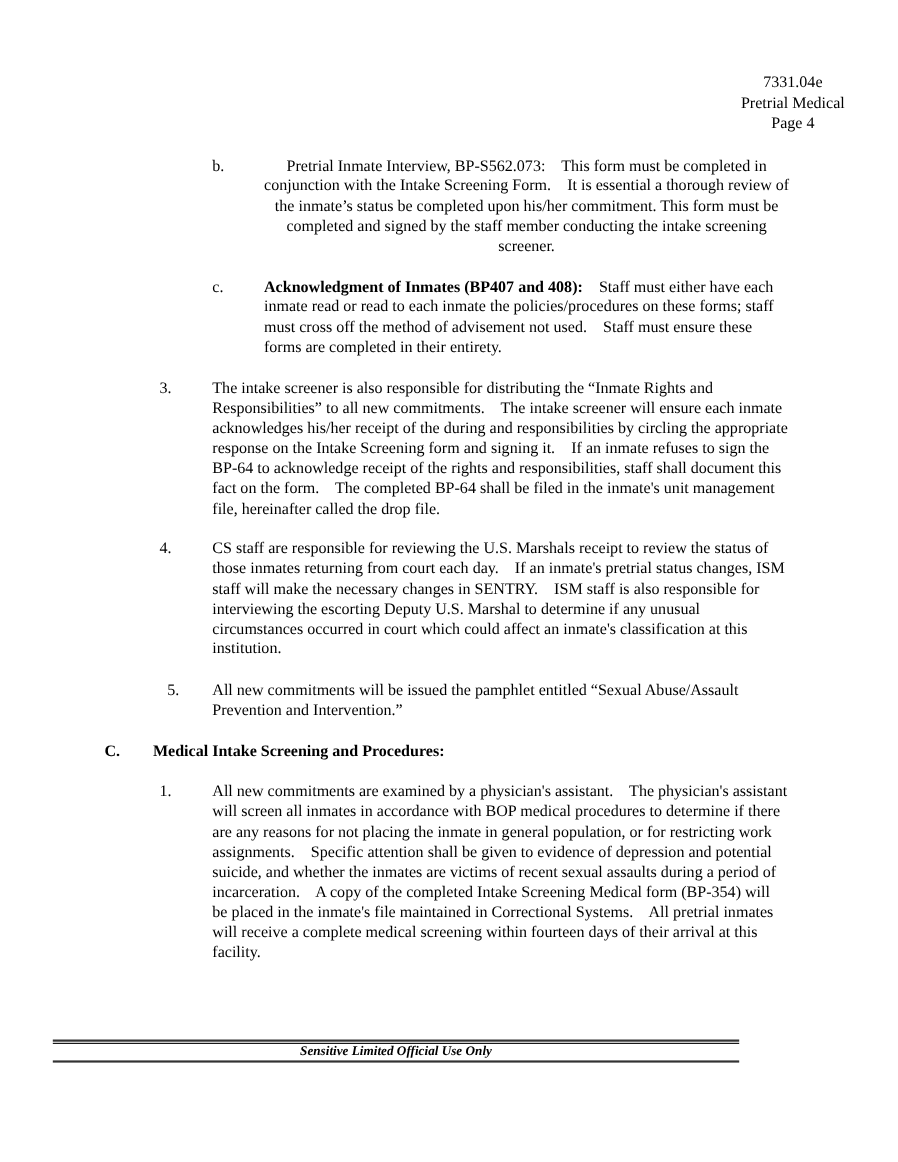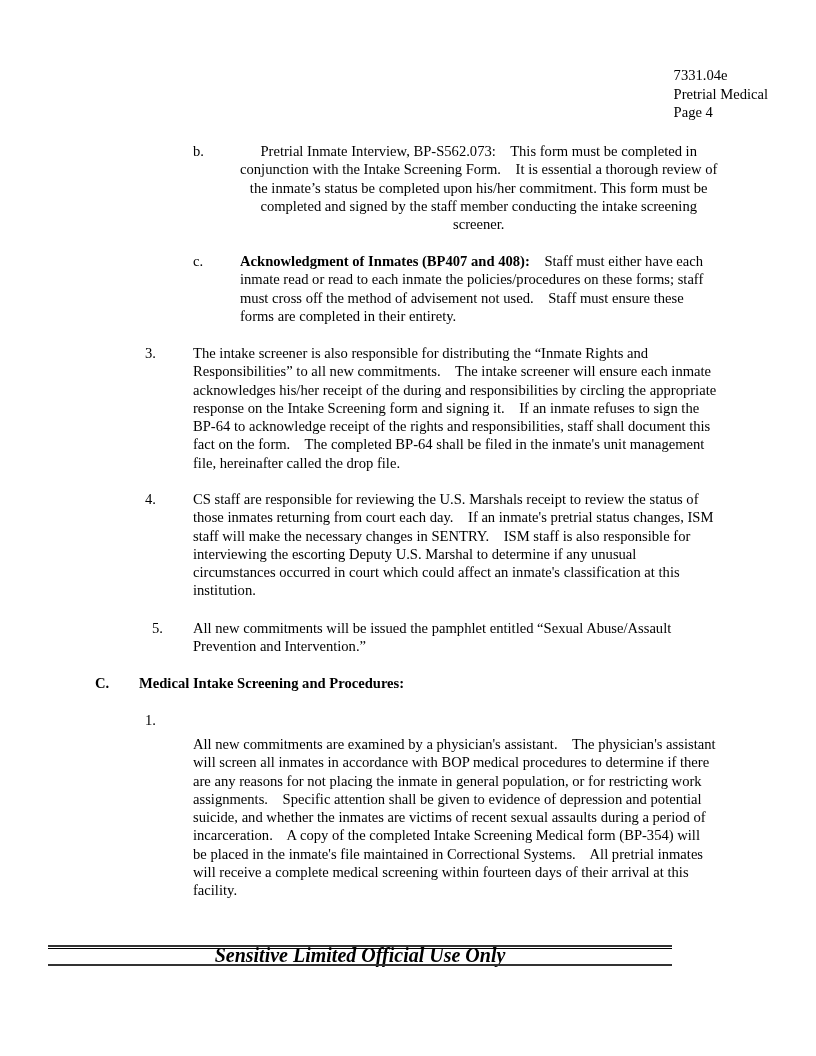--- a/index.html
+++ b/index.html
@@ -1,33 +1,33 @@
 <!DOCTYPE html>
 <html><head>
 <meta charset="utf-8">
 <style>
   html, body { margin: 0; padding: 0; background: #ffffff; }
   body {
     width: 816px; height: 1056px; position: relative; overflow: hidden;
     font-family: "Liberation Serif", "DejaVu Serif", serif;
     font-size: 14.6px; line-height: 18.3px; color: #000;
   }
-  .hdr { position: absolute; right: 48px; top: 66px; text-align: left; line-height: 18.5px; }
+  .hdr { position: absolute; right: 48px; top: 66px; text-align: center; line-height: 18.5px; }
   .hdr div { white-space: nowrap; }
   .item { position: absolute; }
   .lbl { position: absolute; top: 0; white-space: nowrap; }
   .txt { position: absolute; top: 0; }
   .txt p { margin: 0; white-space: nowrap; }
   .bold { font-weight: bold; }
   .footer-top1 { position: absolute; left: 48px; width: 624px; top: 945px; height: 2px; background: #333; }
   .footer-top2 { position: absolute; left: 48px; width: 624px; top: 948px; height: 1px; background: #000; }
   .footer-bot { position: absolute; left: 48px; width: 624px; top: 964px; height: 2px; background: #333; }
   .footer-text {
     position: absolute; left: 48px; width: 624px; top: 946px; text-align: center;
-    font-weight: bold; font-style: italic; font-size: 20px; line-height: 18px; padding-left: 0;
+    font-weight: bold; font-style: italic; font-size: 12px; line-height: 18px; padding-left: 0;
   }
 </style>
 </head>
 <body>
 
 <div class="hdr">
   <div>7331.04e</div>
   <div>Pretrial Medical</div>
   <div>Page 4</div>
 </div>
@@ -86,21 +86,21 @@
   </div>
 </div>
 
 <div class="item bold" style="left:0; top:674px;">
   <span class="lbl" style="left:95px;">C.</span>
   <span class="txt" style="left:139px; white-space:nowrap;">Medical Intake Screening and Procedures:</span>
 </div>
 
 <div class="item" style="left:0; top:711px;">
   <span class="lbl" style="left:145px;">1.</span>
-  <div class="txt" style="left:193px;margin-top:24px;">
+  <div class="txt" style="left:193px;">
     <p>All new commitments are examined by a physician's assistant.&nbsp;&nbsp;&nbsp; The physician's assistant</p>
     <p>will screen all inmates in accordance with BOP medical procedures to determine if there</p>
     <p>are any reasons for not placing the inmate in general population, or for restricting work</p>
     <p>assignments.&nbsp;&nbsp;&nbsp; Specific attention shall be given to evidence of depression and potential</p>
     <p>suicide, and whether the inmates are victims of recent sexual assaults during a period of</p>
     <p>incarceration.&nbsp;&nbsp;&nbsp; A copy of the completed Intake Screening Medical form (BP-354) will</p>
     <p>be placed in the inmate's file maintained in Correctional Systems.&nbsp;&nbsp;&nbsp; All pretrial inmates</p>
     <p>will receive a complete medical screening within fourteen days of their arrival at this</p>
     <p>facility.</p>
   </div>

